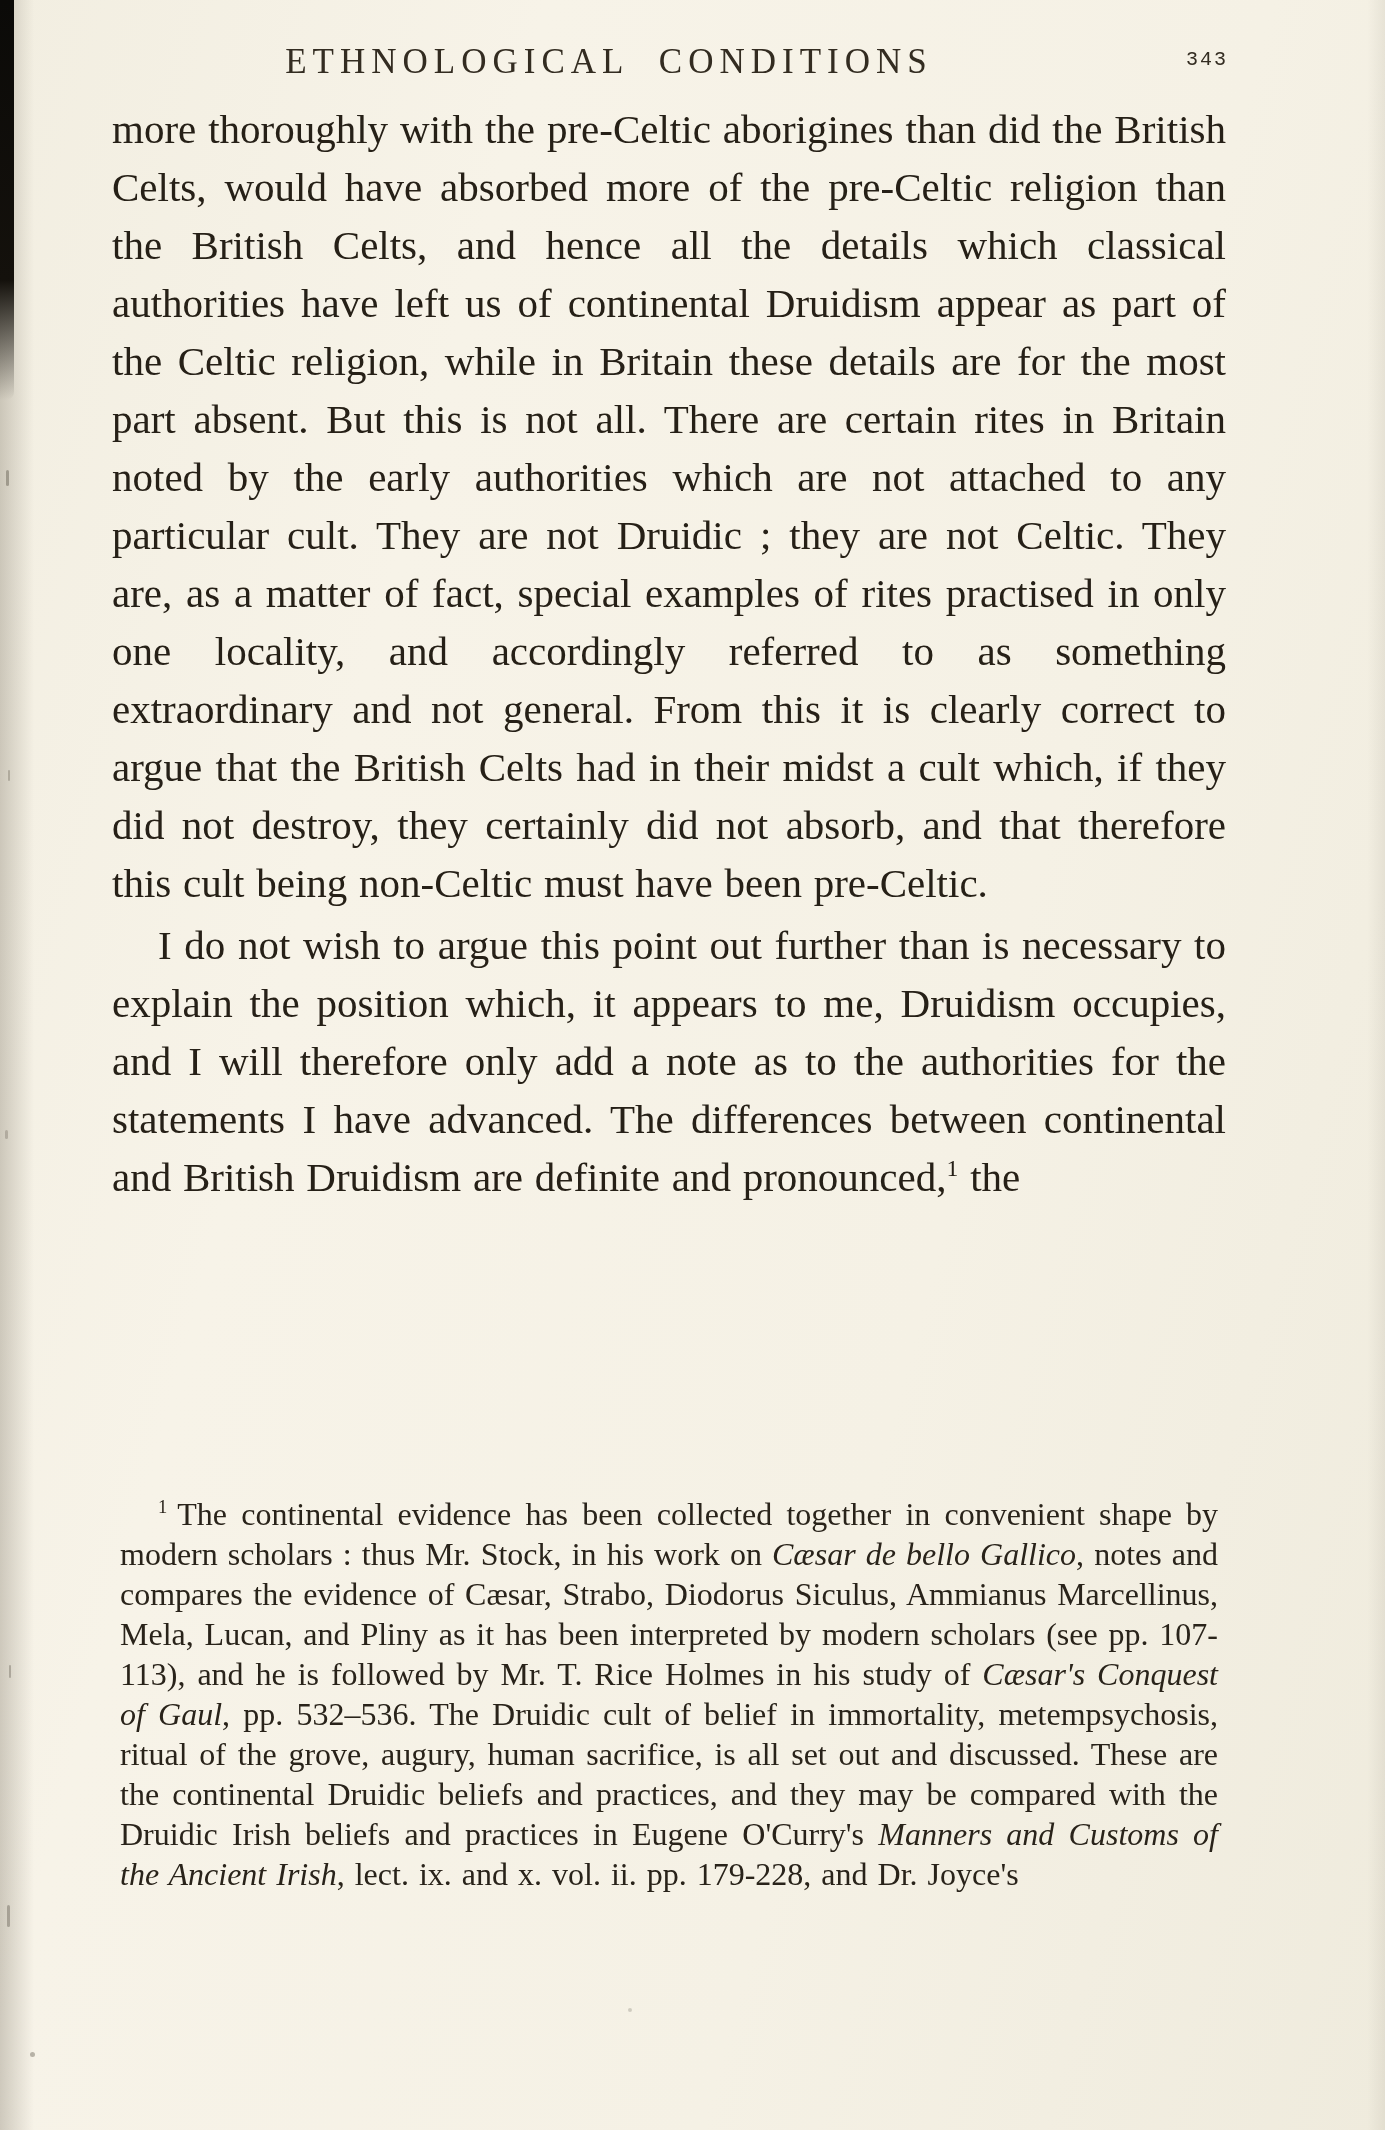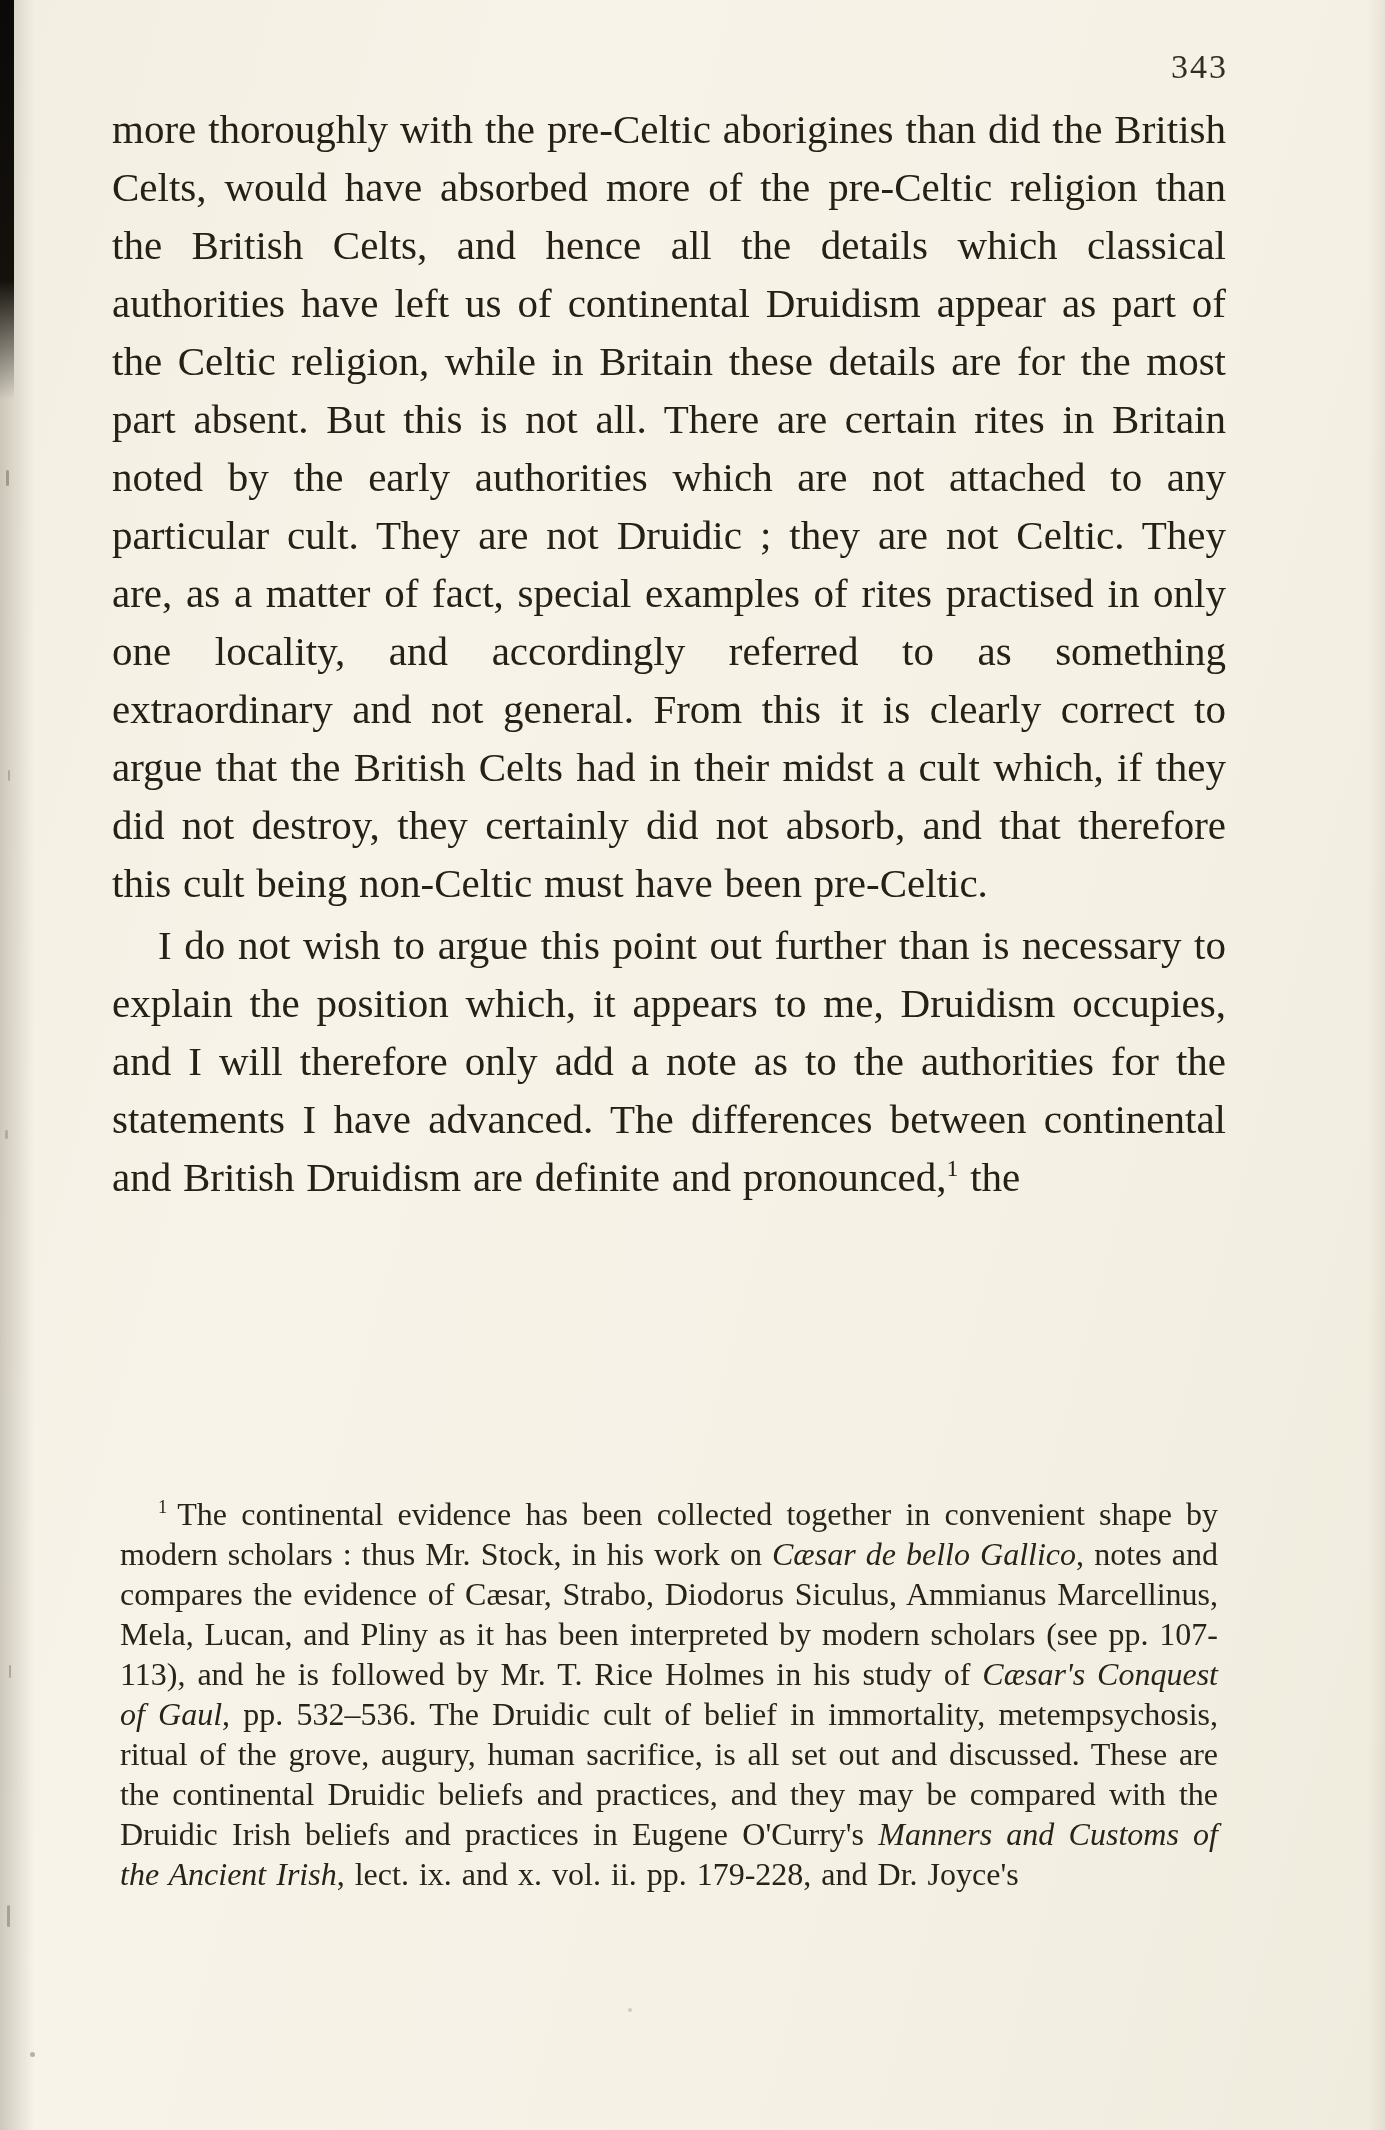--- a/index.html
+++ b/index.html
@@ -65,23 +65,24 @@
     letter-spacing: 6px;
     word-spacing: 16px;
     color: #332c21;
     padding-right: 120px; 
     white-space: nowrap;
   }
   .page-number {
     position: absolute;
     right: 2px;
     top: 6px;
-    font-size: 34px;
+    font-size: 20px;
     letter-spacing: 2px;
     color: #332c21;
+    font-family: Liberation Mono, monospace;
   }
 
   .text-block {
     position: absolute;
     top: 96px;
     left: 108px;
     width: 1122px;
     font-size: 41px;
     line-height: 58px;
     text-align: justify;
@@ -121,20 +122,21 @@
   <div class="binding-mark"></div>
   <div class="speck s1"></div>
   <div class="speck s2"></div>
   <div class="speck s3"></div>
   <div class="speck s4"></div>
   <div class="speck s5"></div>
   <div class="speck s6"></div>
   <div class="speck s7"></div>
 
   <header class="page-header">
+    <span class="running-title">ETHNOLOGICAL CONDITIONS</span>
     <span class="page-number">343</span>
   </header>
 
   <main class="text-block">
     <p class="body-para">more thoroughly with the pre-Celtic aborigines than did the British Celts, would have absorbed more of the pre-Celtic religion than the British Celts, and hence all the details which classical authorities have left us of continental Druidism appear as part of the Celtic religion, while in Britain these details are for the most part absent. But this is not all.  There are certain rites in Britain noted by the early authorities which are not attached to any particular cult.  They are not Druidic ; they are not Celtic.  They are, as a matter of fact, special examples of rites practised in only one locality, and accordingly referred to as something extraordinary and not general.  From this it is clearly correct to argue that the British Celts had in their midst a cult which, if they did not destroy, they certainly did not absorb, and that therefore this cult being non-Celtic must have been pre-Celtic.</p>
     <p class="body-para para-indent"><span>I do not wish to argue this point out further than is necessary to explain the position which, it appears to me, Druidism occupies, and I will therefore only add a note as to the authorities for the statements I have advanced.  The differences between continental and British Druidism are definite and pronounced,</span><sup class="fn-ref">1</sup><span> the</span></p>
   </main>
 
   <footer class="footnote">
     <p><sup class="fn-marker">1</sup><span>The continental evidence has been collected together in convenient shape by modern scholars : thus Mr. Stock, in his work on </span><i>Cæsar de bello Gallico</i><span>, notes and compares the evidence of Cæsar, Strabo, Diodorus Siculus, Ammianus Marcellinus, Mela, Lucan, and Pliny as it has been interpreted by modern scholars (see pp. 107-113), and he is followed by Mr. T. Rice Holmes in his study of </span><i>Cæsar's Conquest of Gaul</i><span>, pp. 532–536.  The Druidic cult of belief in immortality, metempsychosis, ritual of the grove, augury, human sacrifice, is all set out and discussed.  These are the continental Druidic beliefs and practices, and they may be compared with the Druidic Irish beliefs and practices in Eugene O'Curry's </span><i>Manners and Customs of the Ancient Irish</i><span>, lect. ix. and x. vol. ii. pp. 179-228, and Dr. Joyce's</span></p>

